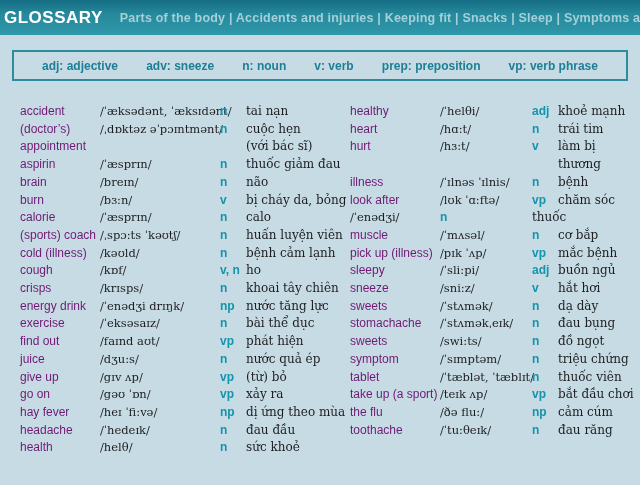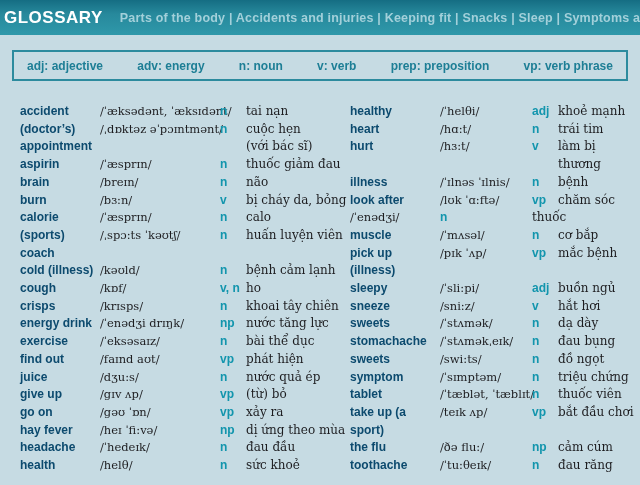--- a/index.html
+++ b/index.html
@@ -39,21 +39,21 @@
   }
 
   
   .key-box {
     margin: 15px 12px 0 12px;
     height: 27px;
     border: 2px solid #2c8b9e;
     display: flex;
     align-items: center;
     justify-content: space-between;
-    padding: 0 13px;
+    padding: 0 28px;
   }
   .key-item {
     color: #1d7e95;
     font-weight: bold;
     font-size: 12px;
     white-space: nowrap;
   }
 
   
   .glossary {
@@ -66,22 +66,22 @@
   .gcol.right { flex: 1 1 auto; }
 
   .entry {
     display: grid;
     line-height: 17.7px;
   }
   .gcol.left  .entry { grid-template-columns: 80px 120px 26px 1fr; }
   .gcol.right .entry { grid-template-columns: 90px 92px 26px 1fr; }
 
   .word {
-    color: #0c4a6e;
-    font-weight: bold;
+    color: #701a75;
+    font-weight: normal;
     font-size: 12px;
     white-space: pre-line;
   }
   .ipa {
     font-family: "DejaVu Serif", serif;
     font-size: 11.5px;
     color: #1d1d20;
     white-space: nowrap;
   }
   .pos {
@@ -102,21 +102,21 @@
 
 <div class="topbar">
   <span class="glossary-title">GLOSSARY</span>
   <span class="topics">Parts of the body | Accidents and injuries | Keeping fit | Snacks | Sleep | Symptoms and illnesses</span>
 </div>
 
 <div class="key-box">
 
     <span class="key-item">adj: adjective</span>
 
-    <span class="key-item">adv: energy</span>
+    <span class="key-item">adv: sneeze</span>
 
     <span class="key-item">n: noun</span>
 
 
     <span class="key-item">v: verb</span>
 
     <span class="key-item">prep: preposition</span>
 
     <span class="key-item">vp: verb phrase</span>
   </div>

